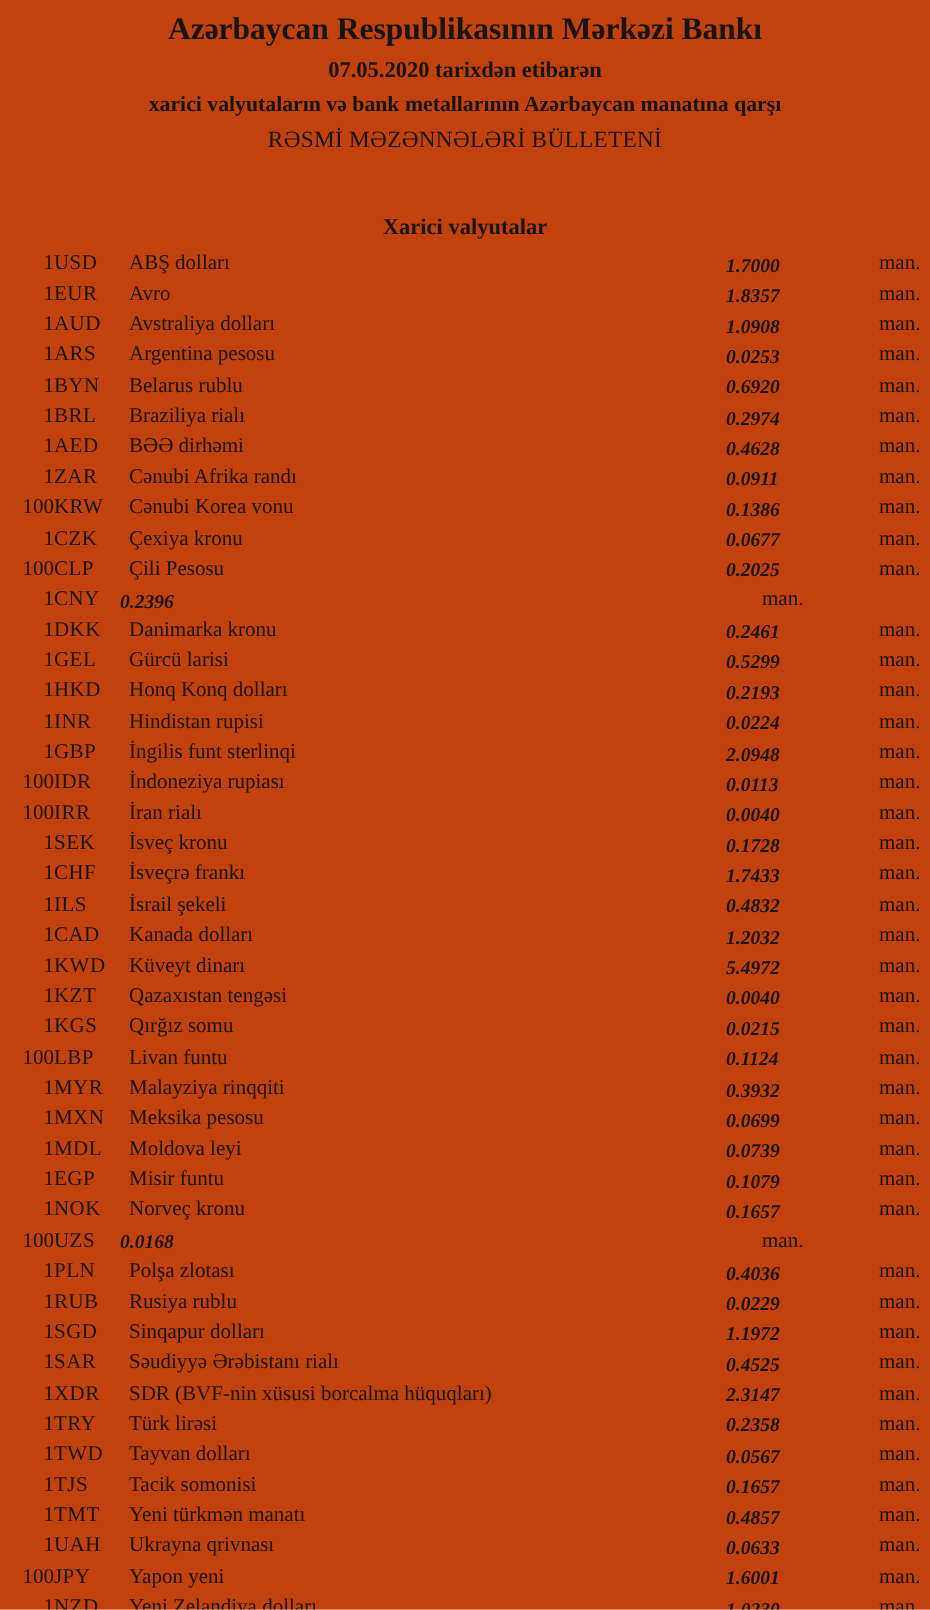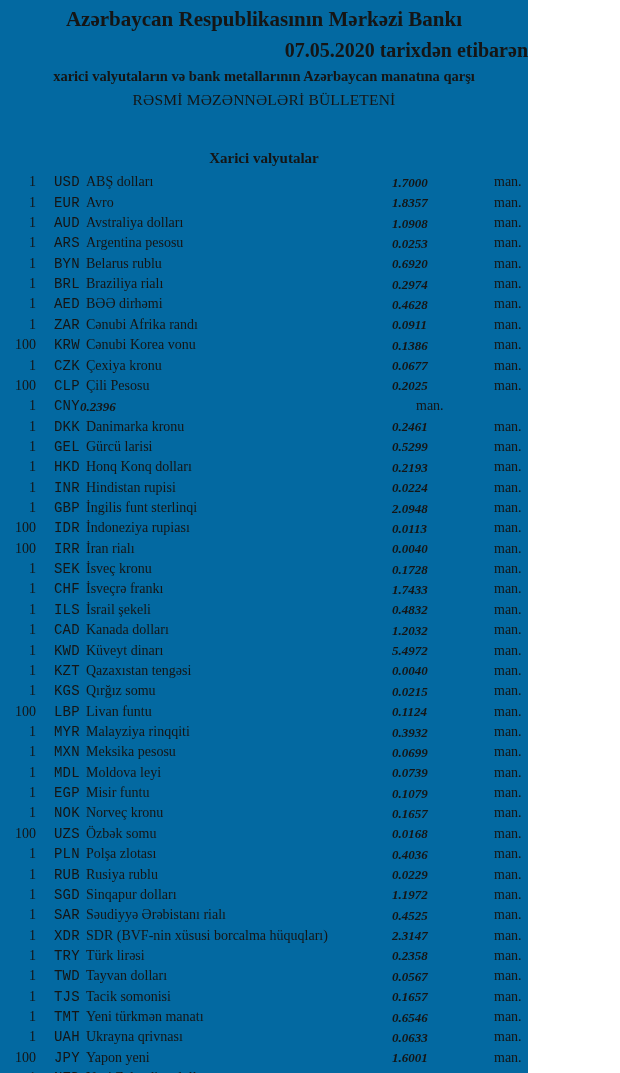--- a/index.html
+++ b/index.html
@@ -3,28 +3,28 @@
 <meta charset="utf-8">
 <style>
   * { margin:0; padding:0; box-sizing:border-box; }
   html,body { background:#ffffff; }
   body {
     width:620px; height:1073px;
     font-family:"Liberation Serif", serif;
     color:#151515;
     overflow:hidden;
   }
-  .page { width:528px; height:1073px; background:#0369a1; }
+  .page { width:620px; height:1073px; background:#c2410c; }
 
   .header { text-align:center; padding-top:7px; }
   .bank-name {
     font-size:21px; font-weight:bold; line-height:1.15;
   }
   .date-line {
-    font-size:20px; font-weight:bold; margin-top:7px; line-height:1.2;text-align:right;
+    font-size:15px; font-weight:bold; margin-top:7px; line-height:1.2;
   }
   .subtitle-line {
     font-size:14.5px; font-weight:bold; margin-top:6px; line-height:1.2;
   }
   .bulletin-title {
     font-size:15.5px; font-weight:normal; margin-top:5px; line-height:1.2;
     letter-spacing:0.2px;
   }
   .section-title {
     text-align:center; font-size:15px; font-weight:bold;
@@ -34,21 +34,21 @@
   .rates { margin-top:5px; }
   .row {
     display:grid;
     grid-template-columns:36px 44px 1fr 78px 58px;
     height:20.36px;
     align-items:center;
     font-size:14px;
     line-height:1;
   }
   .qty  { text-align:right; }
-  .code { text-align:right; letter-spacing:0.3px;font-family:Liberation Mono, monospace; }
+  .code { text-align:left; letter-spacing:0.3px; }
   .name { padding-left:6px; white-space:nowrap; }
   .rate {
     text-align:left; font-weight:bold; font-style:italic;
     font-size:13px; padding-right:7px;
   }
   .unit { padding-left:4px;margin-left:20px; }
 </style>
 </head>
 <body>
 
@@ -314,21 +314,20 @@
     <span class="qty">1</span>
     <span class="code">NOK</span>
     <span class="name">Norveç kronu</span>
     <span class="rate">0.1657</span>
     <span class="unit">man.</span>
   </div>
 
   <div class="row">
     <span class="qty">100</span>
     <span class="code">UZS</span>
-    <span class="name">Özbək somu</span>
     <span class="rate">0.0168</span>
     <span class="unit">man.</span>
   </div>
 
   <div class="row">
     <span class="qty">1</span>
     <span class="code">PLN</span>
     <span class="name">Polşa zlotası</span>
     <span class="rate">0.4036</span>
     <span class="unit">man.</span>
@@ -387,21 +386,21 @@
     <span class="code">TJS</span>
     <span class="name">Tacik somonisi</span>
     <span class="rate">0.1657</span>
     <span class="unit">man.</span>
   </div>
 
   <div class="row">
     <span class="qty">1</span>
     <span class="code">TMT</span>
     <span class="name">Yeni türkmən manatı</span>
-    <span class="rate">0.6546</span>
+    <span class="rate">0.4857</span>
     <span class="unit">man.</span>
   </div>
 
   <div class="row">
     <span class="qty">1</span>
     <span class="code">UAH</span>
     <span class="name">Ukrayna qrivnası</span>
     <span class="rate">0.0633</span>
     <span class="unit">man.</span>
   </div>

